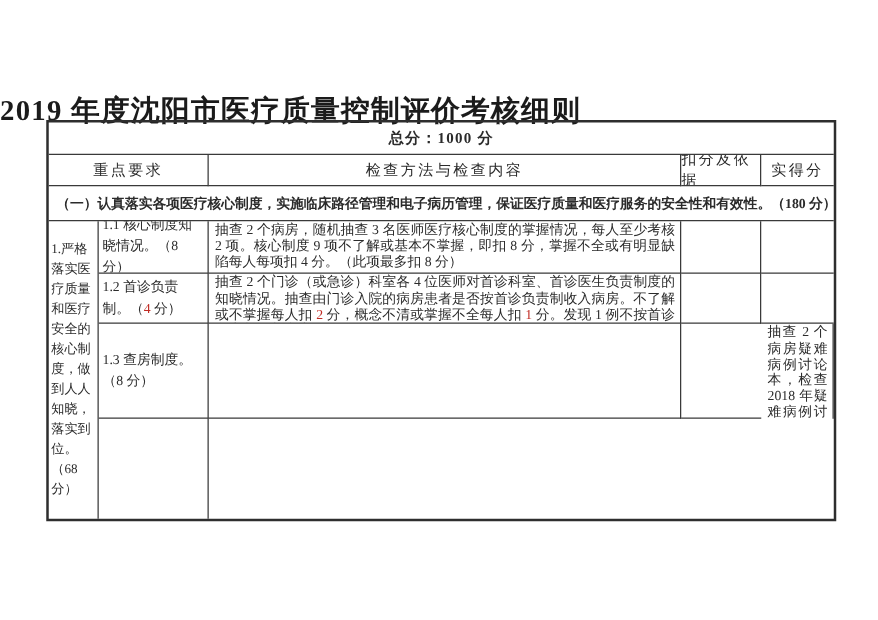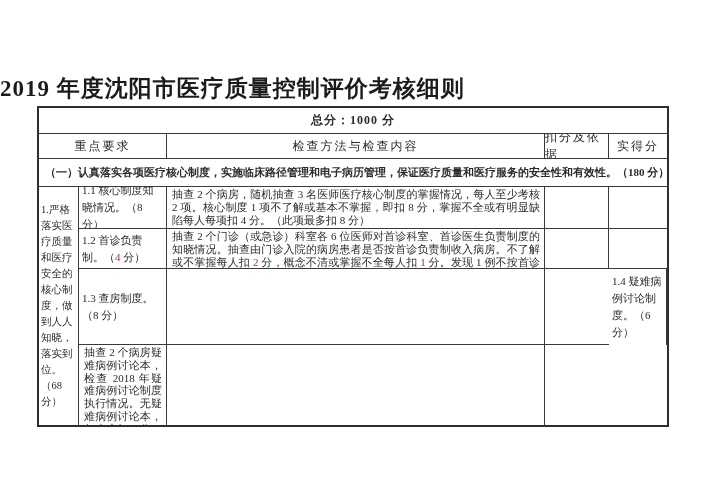--- a/index.html
+++ b/index.html
@@ -15,21 +15,21 @@
     position: absolute;
     left: 0; right: 0; top: 73px;
     text-align: left;
     font-size: 23px;
     font-weight: bold;
     letter-spacing: 1px;
     color: #1b1b1b;
   }
   .doc-table {
     position: absolute;
-    left: 37px; top: 106px;
+    left: 37px; top: 96px;
     width: 632px; height: 321px;
     border: 2px solid #2e2e2e;
     display: grid;
     grid-template-columns: 40px 88px 378px 64px 58px;
     grid-template-rows: 26px 25px 28px 42px 40px 76px 80px;
   }
   .cell {
     border-right: 1px solid #3a3a3a;
     border-bottom: 1px solid #3a3a3a;
     overflow: hidden;
@@ -89,37 +89,34 @@
   <div class="cell hdr">扣分及依据</div>
   <div class="cell hdr no-r">实得分</div>
 
   <div class="cell no-r section-row">（一）认真落实各项医疗核心制度，实施临床路径管理和电子病历管理，保证医疗质量和医疗服务的安全性和有效性。（180 分）</div>
 
   <div class="cell group-cell no-b">1.严格落实医疗质量和医疗安全的核心制度，做到人人知晓，落实到位。（68分）</div>
 
   <div class="cell item-cell">
       <span><span>1.1 核心制度知晓情况。（8 分）</span></span>
     </div>
-  <div class="cell content-cell"><span><span>抽查 2 个病房，随机抽查 3 名医师医疗核心制度的掌握情况，每人至少考核 2 项。核心制度 1 项不了解或基本不掌握，即扣 8 分，掌握不全或有明显缺陷每人每项扣 4 分。（此项最多扣 8 分）</span></span></div>
+  <div class="cell content-cell"><span><span>抽查 2 个病房，随机抽查 3 名医师医疗核心制度的掌握情况，每人至少考核 2 项。核心制度 9 项不了解或基本不掌握，即扣 8 分，掌握不全或有明显缺陷每人每项扣 4 分。（此项最多扣 8 分）</span></span></div>
   <div class="cell empty-cell"></div>
   <div class="cell empty-cell no-r"></div>
 
   <div class="cell item-cell">
       <span><span>1.2 首诊负责制。（</span><span class="red">4</span><span> 分）</span></span>
     </div>
-  <div class="cell content-cell"><span><span>抽查 2 个门诊（或急诊）科室各 6 位医师对首诊科室、首诊医生负责制度的知晓情况。抽查由门诊入院的病房患者是否按首诊负责制收入病房。不了解或不掌握每人扣 </span><span class="red">2</span><span> 分，概念不清或掌握不全每人扣 </span><span class="red">1</span><span> 分。发现 1 例不按首诊负责制收入病房的，扣 </span><span class="red">2</span><span> 分。</span></span></div>
+  <div class="cell content-cell"><span><span>抽查 2 个门诊（或急诊）科室各 4 位医师对首诊科室、首诊医生负责制度的知晓情况。抽查由门诊入院的病房患者是否按首诊负责制收入病房。不了解或不掌握每人扣 </span><span class="red">2</span><span> 分，概念不清或掌握不全每人扣 </span><span class="red">1</span><span> 分。发现 1 例不按首诊负责制收入病房的，扣 </span><span class="red">2</span><span> 分。</span></span></div>
   <div class="cell empty-cell"></div>
   <div class="cell empty-cell no-r"></div>
 
   <div class="cell item-cell">
       <span><span>1.3 查房制度。（8 分）</span></span>
     </div>
   <div class="cell empty-cell"></div>
   <div class="cell empty-cell no-r"></div>
 
-  <div class="cell item-cell no-b">
-      <span><span>1.4 疑难病例讨论制度。（6 分）</span></span>
-    </div>
   <div class="cell content-cell no-b"><span><span>抽查 2 个病房疑难病例讨论本，检查 2018 年疑难病例讨论制度执行情况。无疑难病例讨论本，每病房扣 4 分；参加疑难病例讨论的人员应有三级医师，每缺一级医师参加每例扣 2 分；根据疑难病例情况，缺少相关科室人员参加的，每例扣 2 分；讨论记录不规范（未记录发言人具体意见、讨论无总结意见、字迹潦草不易辨认、无记录医师签名等），每例扣 2 分。（此项最多扣 6 分）</span></span></div>
   <div class="cell empty-cell no-b"></div>
   <div class="cell empty-cell no-b no-r"></div>
 
 </div>
 
 </body></html>

